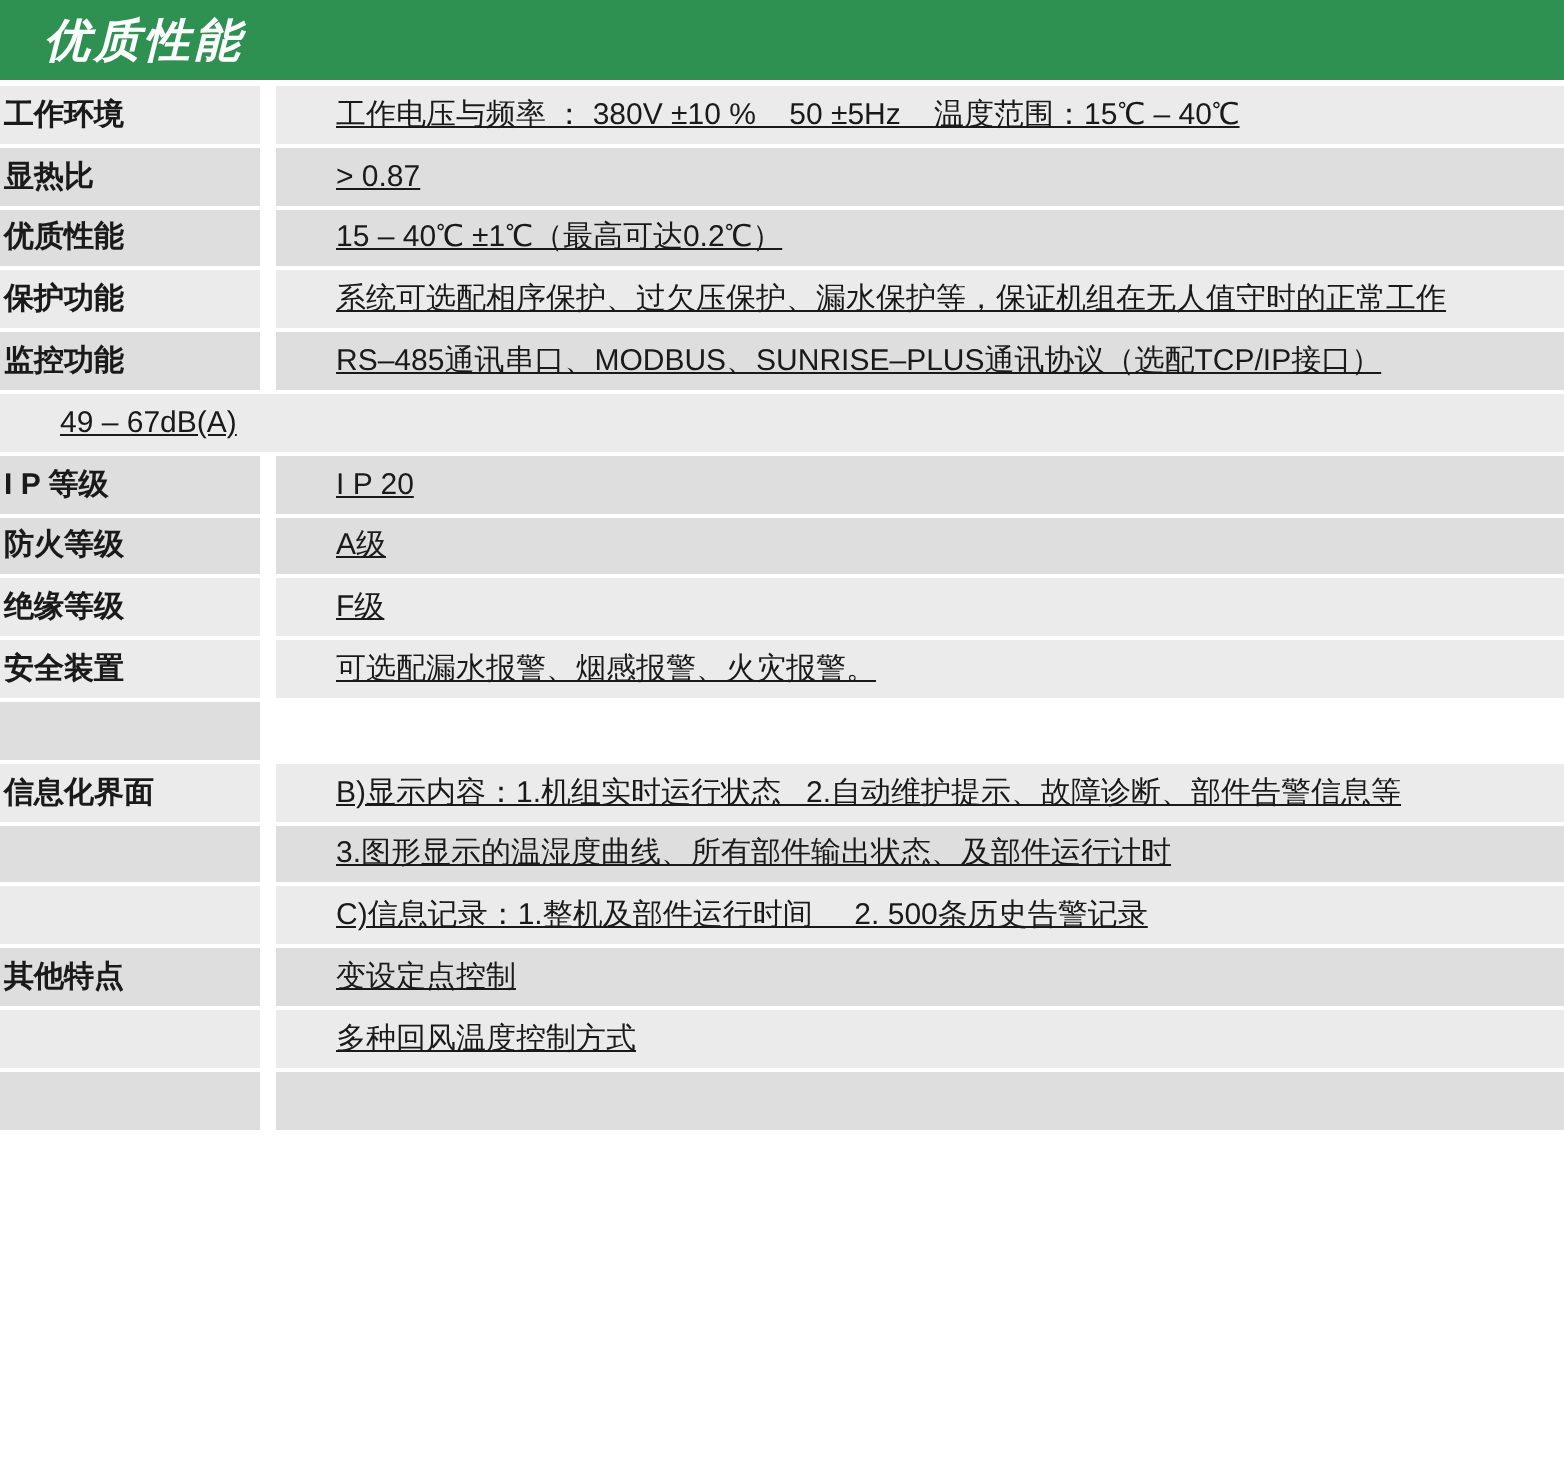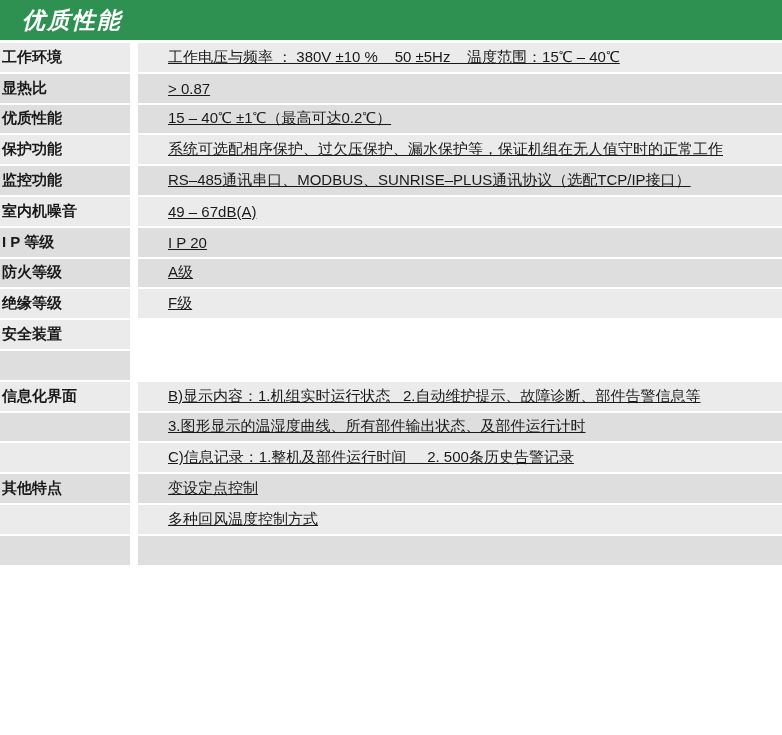--- a/index.html
+++ b/index.html
@@ -77,37 +77,37 @@
       </div>
       <div class="row light">
         <div class="label-cell">保护功能</div>
         <div class="value-cell">系统可选配相序保护、过欠压保护、漏水保护等，保证机组在无人值守时的正常工作</div>
       </div>
       <div class="row dark">
         <div class="label-cell">监控功能</div>
         <div class="value-cell">RS–485通讯串口、MODBUS、SUNRISE–PLUS通讯协议（选配TCP/IP接口）</div>
       </div>
       <div class="row light">
-        <div class="label-cell">室内机噪音</div>
         <div class="value-cell">49 – 67dB(A)</div>
       </div>
       <div class="row dark">
         <div class="label-cell">I P 等级</div>
         <div class="value-cell">I P 20</div>
       </div>
       <div class="row dark">
         <div class="label-cell">防火等级</div>
         <div class="value-cell">A级</div>
       </div>
       <div class="row light">
         <div class="label-cell">绝缘等级</div>
         <div class="value-cell">F级</div>
       </div>
       <div class="row light">
         <div class="label-cell">安全装置</div>
+        <div class="value-cell">可选配漏水报警、烟感报警、火灾报警。</div>
       </div>
       <div class="row dark">
         <div class="label-cell"></div>
       </div>
       <div class="row light">
         <div class="label-cell">信息化界面</div>
         <div class="value-cell">B)显示内容：1.机组实时运行状态   2.自动维护提示、故障诊断、部件告警信息等</div>
       </div>
       <div class="row dark">
         <div class="label-cell"></div>

